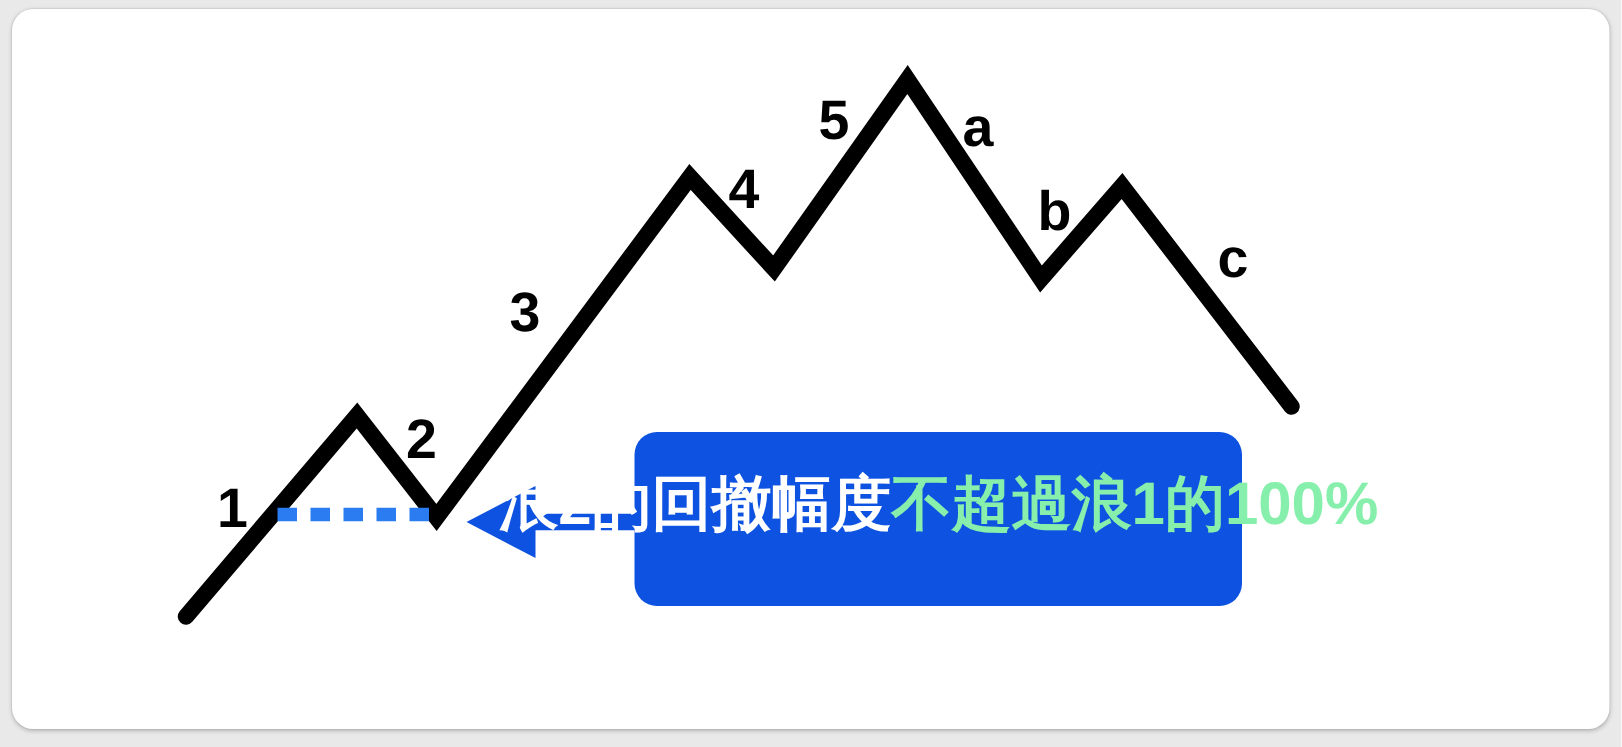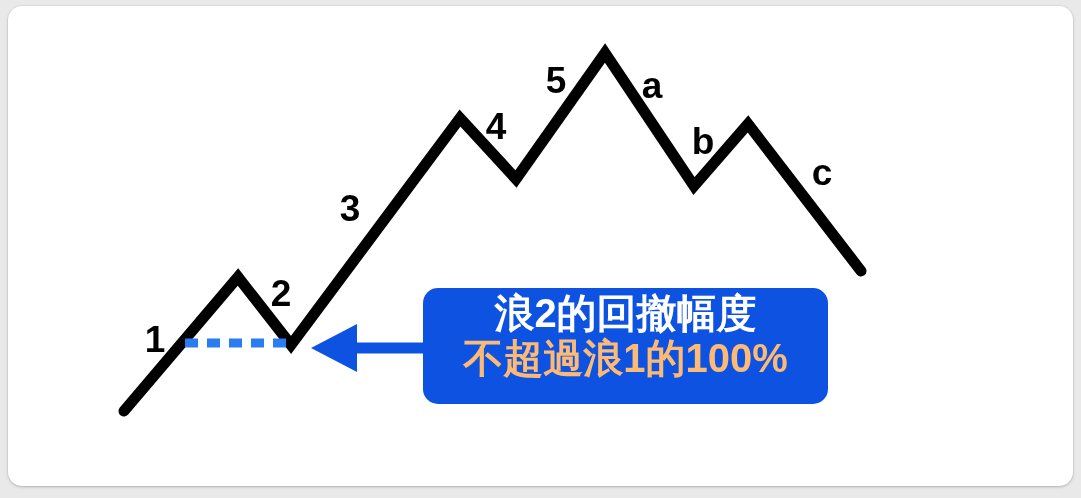--- a/index.html
+++ b/index.html
@@ -54,21 +54,20 @@
     white-space: nowrap;
     transform: translate(-50%, -50%);
     user-select: none;
   }
   .callout {
     position: absolute;
     box-sizing: border-box;
     background: #0d52e0;
     border-radius: 15px;
     display: flex;
-    flex-direction: column;
     align-items: center;
     justify-content: center;
     padding: 4px 14px 24px 14px;
   }
   .callout-line {
     color: #ffffff;
     font-weight: 700;
     font-size: 40px;
     line-height: 1.12;
     letter-spacing: 0px;
@@ -100,18 +99,18 @@
       <div class="wave-label" style="left: 273px; top: 287px; color: rgb(0, 0, 0);">2</div>
       <div class="wave-label" style="left: 342px; top: 202px; color: rgb(0, 0, 0);">3</div>
       <div class="wave-label" style="left: 488px; top: 120px; color: rgb(0, 0, 0);">4</div>
       <div class="wave-label" style="left: 548px; top: 74px; color: rgb(0, 0, 0);">5</div>
       <div class="wave-label" style="left: 644px; top: 79px; color: rgb(0, 0, 0);">a</div>
       <div class="wave-label" style="left: 695px; top: 135px; color: rgb(0, 0, 0);">b</div>
       <div class="wave-label" style="left: 814px; top: 166px; color: rgb(0, 0, 0);">c</div>
 
       <div class="callout" id="callout-box" style="left: 415px; top: 282px; width: 405px; height: 116px; background: rgb(13, 82, 224);">
         <div class="callout-line" style="color: rgb(255, 255, 255);">浪2的回撤幅度</div>
-        <div class="callout-line" style="color: #fdba74;">不超過浪1的100%</div>
+        <div class="callout-line" style="color: #86efac;">不超過浪1的100%</div>
       </div>
 
     </div>
   </div>
 </div>
 
 </body></html>

